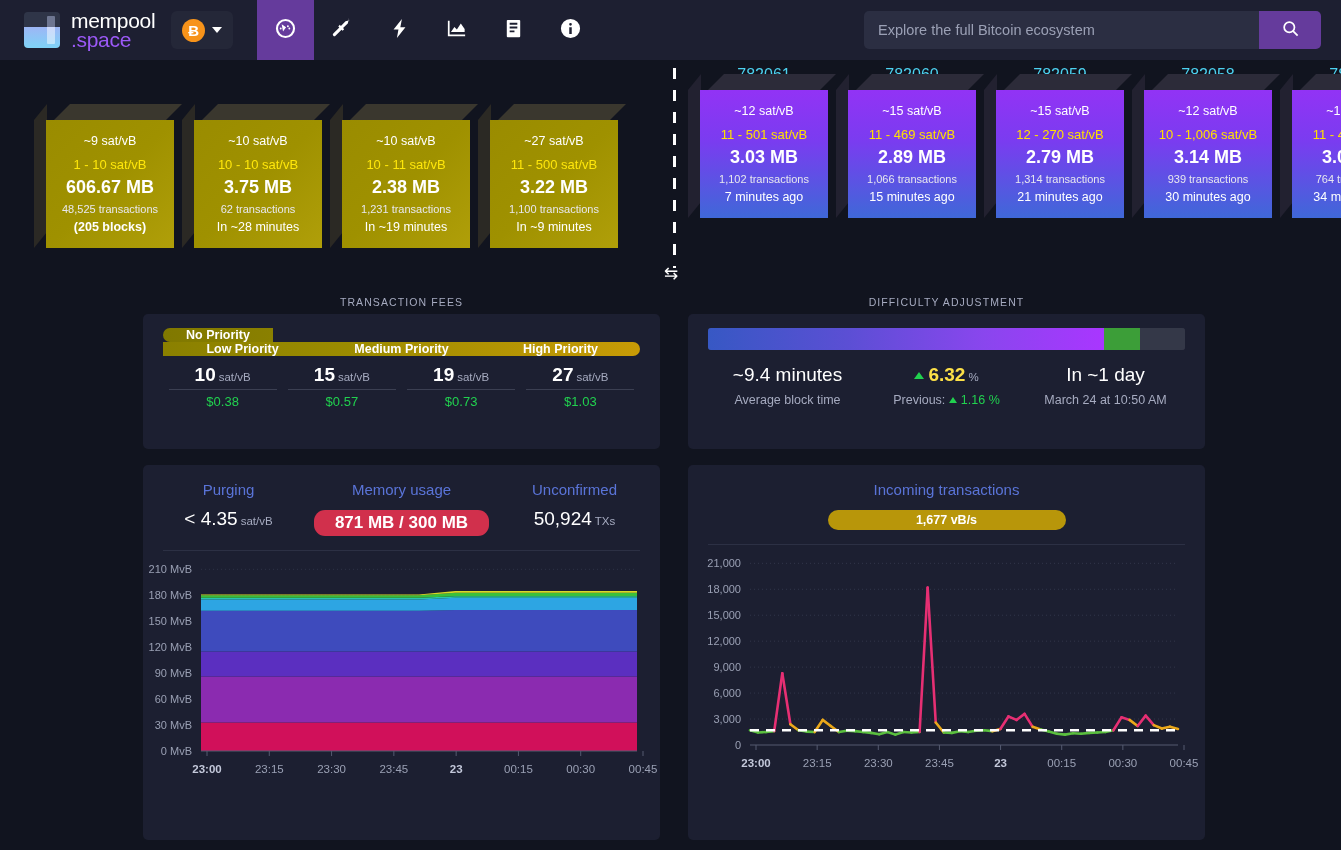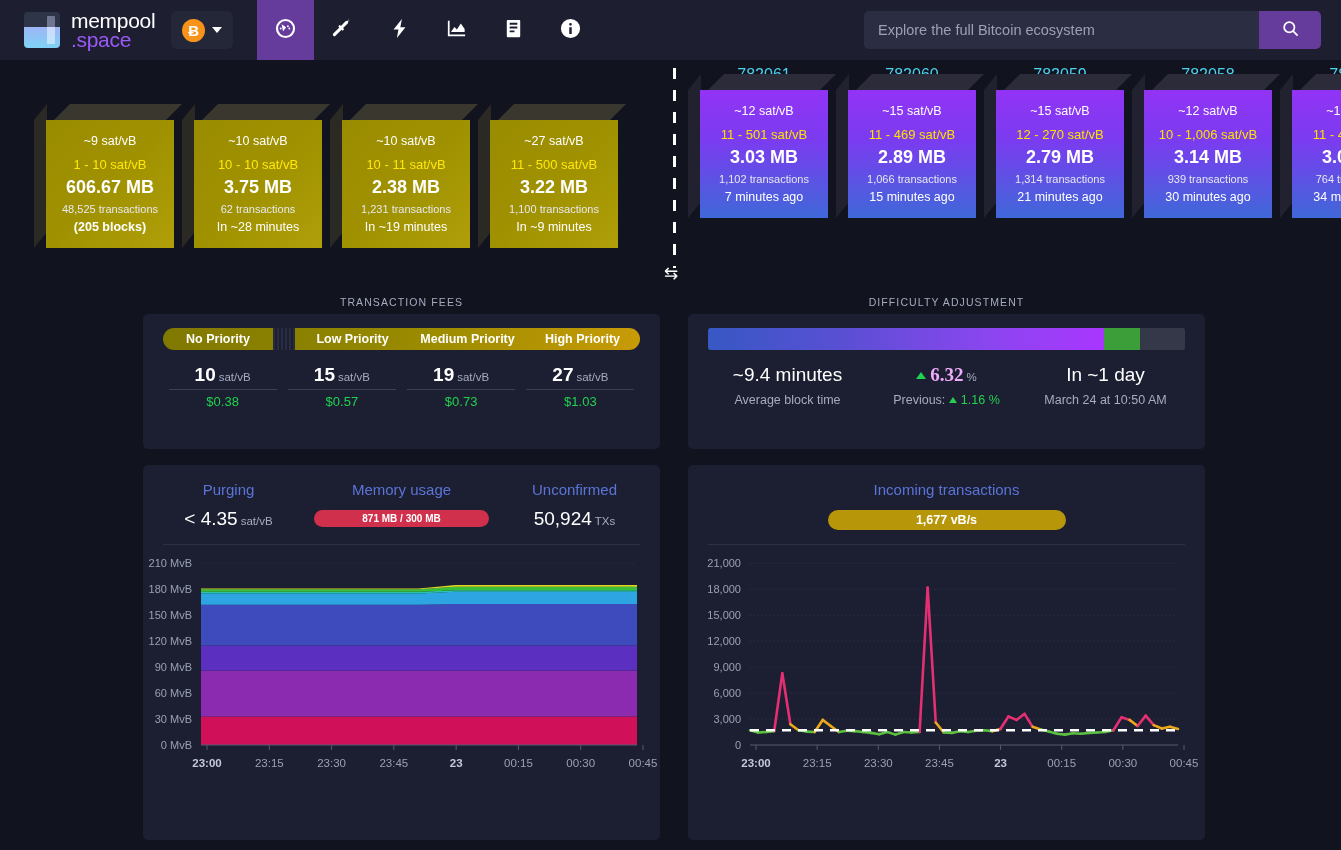--- a/index.html
+++ b/index.html
@@ -125,21 +125,21 @@
     text-align:center; margin-bottom:6px; text-transform:uppercase;
   }
   .card {
     background:#1c1f31; border-radius:5px;
   }
 
   .row-top { display:flex; gap:28px; padding:0 143px 0 143px; margin-top:-4px;}
   .fees-card { width:517px; height:135px; padding:14px 20px; }
   .diff-card { width:517px; height:135px; padding:14px 20px; }
 
-  .fee-bar { display:flex; height:22px; align-items:stretch; }
+  .fee-bar { display:flex; height:22px; align-items:stretch;flex-direction:column; }
   .fee-seg-none {
     width:110px; background:linear-gradient(90deg,#807800,#8a8000);
     border-radius:11px 0 0 11px;
     display:flex;align-items:center;justify-content:center;
     font-size:12.5px; font-weight:bold; color:#fff;
   }
   .fee-hatch {
     width:22px;
     background:repeating-linear-gradient(90deg,#2a2d42 0 2px,#1c1f31 2px 4px);
   }
@@ -158,41 +158,41 @@
   .fee-line { width:108px; height:1px; background:#3b3f52; margin:3px auto 0; }
   .fee-fiat { font-size:13px; color:#21d14f; margin-top:4px; }
 
   .diff-bar { height:22px; border-radius:3px; display:flex; overflow:hidden; background:#343848; }
   .diff-prog { flex: 0 0 83%; background:linear-gradient(90deg,#3758c4 0%,#5b4fd4 35%,#8a46ee 70%,#a936ff 100%); }
   .diff-green { flex: 0 0 7.5%; background:#3c9e38; }
   .diff-rest { flex:1; background:#343848; }
   .diff-vals { display:flex; margin-top:14px; }
   .diff-val { flex:1; text-align:center; }
   .diff-big { font-size:19px; color:#fff; }
-  .diff-big.green { color:#f0abfc; font-weight:bold;font-family:Liberation Serif, serif; }
+  .diff-big.green { color:#fde047; font-weight:bold; }
   .diff-sub { font-size:12.5px; color:#a6abc0; margin-top:7px; }
   .pct-sign { font-size:11.5px; color:#a6abc0; margin-left:3px; }
   .tri-up { display:inline-block; width:0;height:0;
     border-left:5px solid transparent;border-right:5px solid transparent;
     border-bottom:7px solid #21d14f; margin-right:4px; vertical-align:2px;}
   .tri-up.sm { border-left-width:4px;border-right-width:4px;border-bottom-width:6px; vertical-align:1px;}
   .green-txt { color:#21d14f; }
 
   
   .row-graphs { display:flex; gap:28px; padding:0 143px; margin-top:16px; }
   .graph-card { width:517px; height:375px; background:#1c1f31; border-radius:5px; padding:16px 0 0 0; }
   .g-head { display:flex; }
   .g-head-col { flex:1; text-align:center; }
   .g-title { font-size:15px; color:#5a74d8; }
   .g-title2 { font-size:15px; color:#5a74d8; }
   .g-value { margin-top:10px; font-size:19px; color:#fff; }
   .g-value .unit { font-size:11.5px; color:#a6abc0; margin-left:3px; }
   .pill-red {
     display:inline-block; background:#d1304c; border-radius:11px;
-    padding:3px 0; width:175px; font-size:10px; font-weight:bold; color:#fff;
+    padding:3px 0; width:175px; font-size:17px; font-weight:bold; color:#fff;
     margin-top:12px;
   }
   .pill-gold {
     display:inline-block; background:#b8960a; border-radius:11px;
     padding:3px 0; width:238px; font-size:12.5px; font-weight:bold; color:#fff;
     margin-top:12px;
   }
   .hr { height:1px; background:#2c3044; margin:14px 20px 0 20px; }
   .chart-box { position:relative; width:517px; height:255px; }
   .chart-box svg { display:block; }

